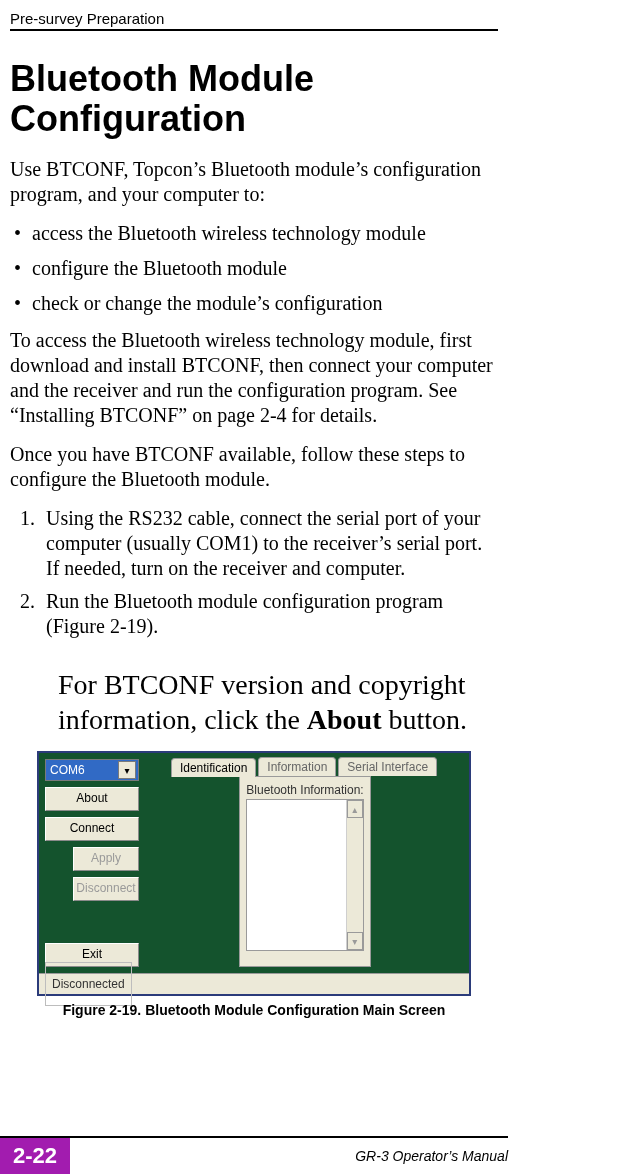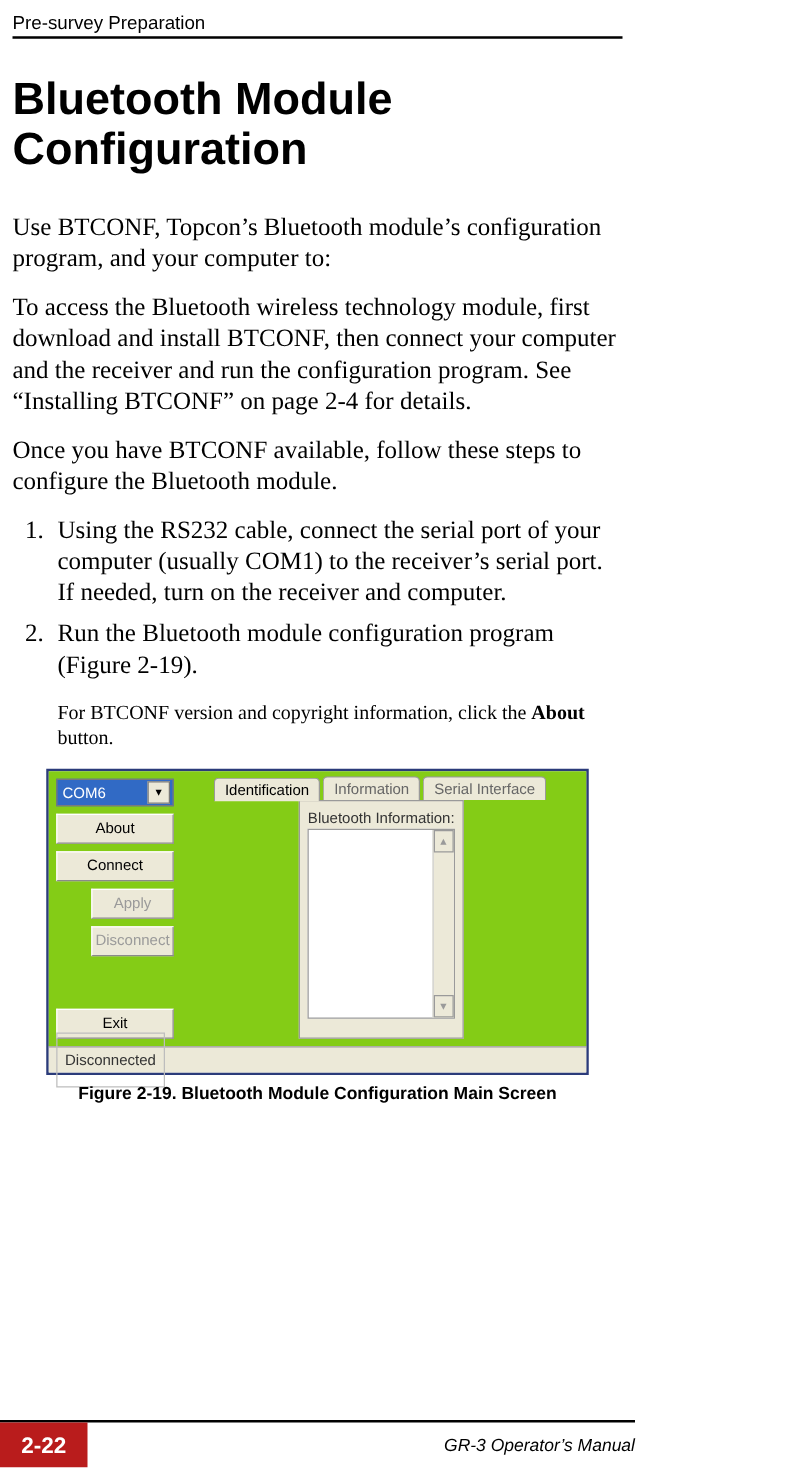--- a/index.html
+++ b/index.html
@@ -23,21 +23,21 @@
     padding-bottom: 2px;
     margin-bottom: 28px;
     font-family: Arial, Helvetica, sans-serif;
     font-size: 15px;
   }
   .title {
     font-family: Arial, Helvetica, sans-serif;
     font-weight: 900;
     font-size: 36px;
     line-height: 1.1;
-    margin: 0 0 32px 0;
+    margin: 0 0 19px 0;
   }
   .body-text {
     font-size: 20px;
     line-height: 1.25;
     margin: 0 0 14px 0;
   }
   ul.bullets {
     list-style: none;
     padding: 0 0 0 22px;
     margin: 0 0 12px 0;
@@ -57,23 +57,23 @@
     padding-left: 30px;
     margin: 0 0 14px 0;
   }
   ol.steps li {
     font-size: 20px;
     line-height: 1.25;
     margin-bottom: 8px;
     padding-left: 6px;
   }
   .step-note {
-    font-size: 16px;
+    font-size: 28px;
     line-height: 1.25;
-    margin-left: 36px;
+    margin-left: 48px;
     margin-bottom: 14px;
   }
   .bold { font-weight: bold; }
   .figure-caption {
     font-family: Arial, Helvetica, sans-serif;
     font-size: 14px;
     font-weight: bold;
     text-align: center;
     margin-top: 6px;
   }
@@ -118,21 +118,21 @@
     display: flex;
     align-items: center;
     justify-content: center;
     font-family: Arial, sans-serif;
     font-size: 12px;
     font-weight: bold;
   }
   .wbtn.min, .wbtn.max { background: #4d79c7; color: #fff; }
   .wbtn.close { background: #e15b3f; color: #fff; }
   .window-body {
-    background: #84cc16;
+    background: #14532d;
     display: flex;
     height: 220px;
     box-sizing: border-box;
   }
   .side-panel {
     width: 94px;
     padding: 6px;
     display: flex;
     flex-direction: column;
     gap: 6px;
@@ -258,25 +258,25 @@
     bottom: 0;
     left: 0;
     right: 0;
     border-top: 2px solid #000;
     height: 36px;
     display: flex;
     align-items: center;
     justify-content: space-between;
   }
   .page-num {
-    background: #b91c1c;
+    background: #a21caf;
     color: #fff;
     font-family: Arial, Helvetica, sans-serif;
     font-weight: bold;
-    font-size: 18px;
+    font-size: 22px;
     height: 36px;
     width: 70px;
     display: flex;
     align-items: center;
     justify-content: center;
   }
   .manual-name {
     font-family: Arial, Helvetica, sans-serif;
     font-size: 14px;
     font-style: italic;
@@ -285,20 +285,25 @@
 </head>
 <body>
 
 <div class="page">
   <div class="header-line">Pre-survey Preparation</div>
 
   <h1 class="title">Bluetooth Module Configuration</h1>
 
   <p class="body-text">Use BTCONF, Topcon’s Bluetooth module’s configuration program, and your computer to:</p>
 
+  <ul class="bullets">
+    <li>access the Bluetooth wireless technology module</li>
+    <li>configure the Bluetooth module</li>
+    <li>check or change the module’s configuration</li>
+  </ul>
 
   <p class="body-text">To access the Bluetooth wireless technology module, first download and install BTCONF, then connect your computer and the receiver and run the configuration program. See “Installing BTCONF” on page 2-4 for details.</p>
   <p class="body-text">Once you have BTCONF available, follow these steps to configure the Bluetooth module.</p>
 
   <ol class="steps">
     <li>Using the RS232 cable, connect the serial port of your computer (usually COM1) to the receiver’s serial port. If needed, turn on the receiver and computer.</li>
     <li>Run the Bluetooth module configuration program (Figure 2-19).</li>
   </ol>
   <p class="step-note">
     <span>For BTCONF version and copyright information, click the </span><span class="bold">About</span><span> button.</span>

